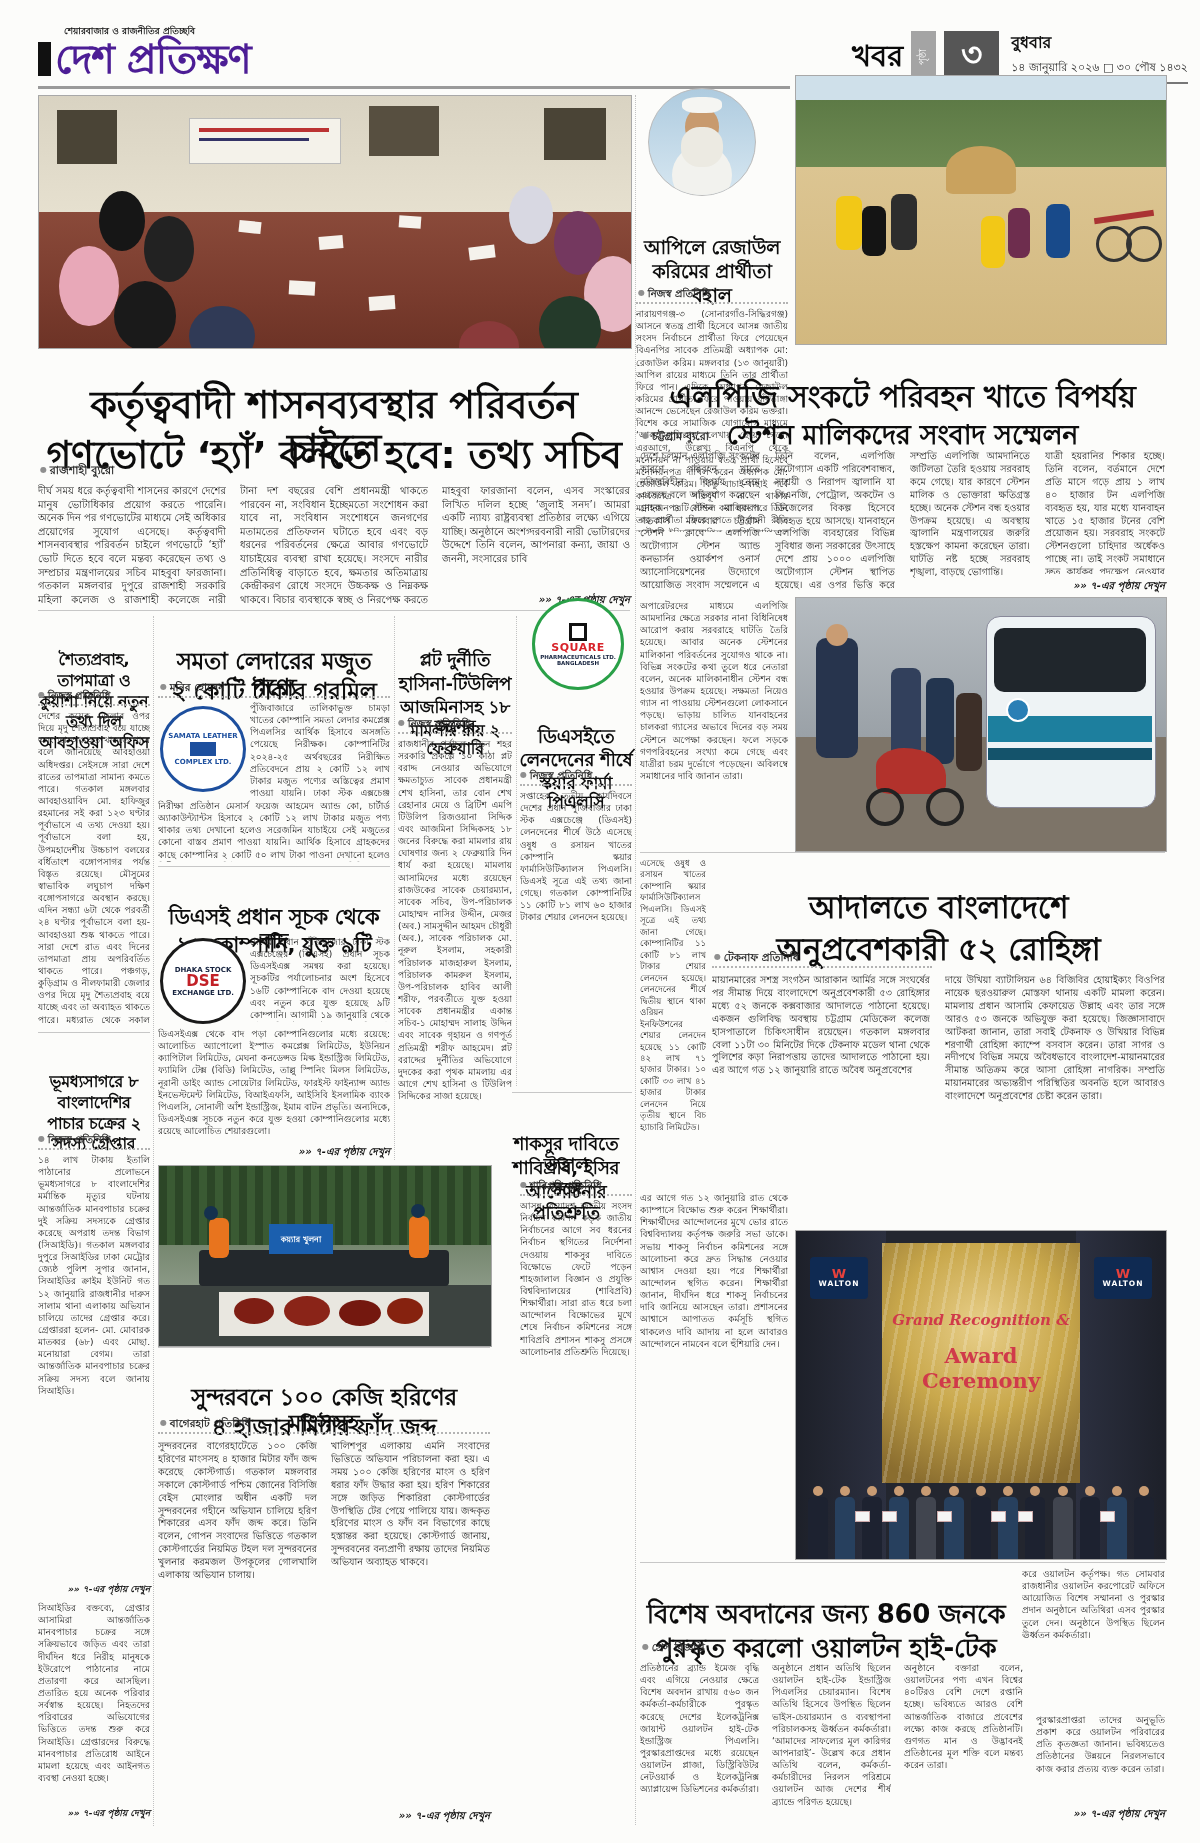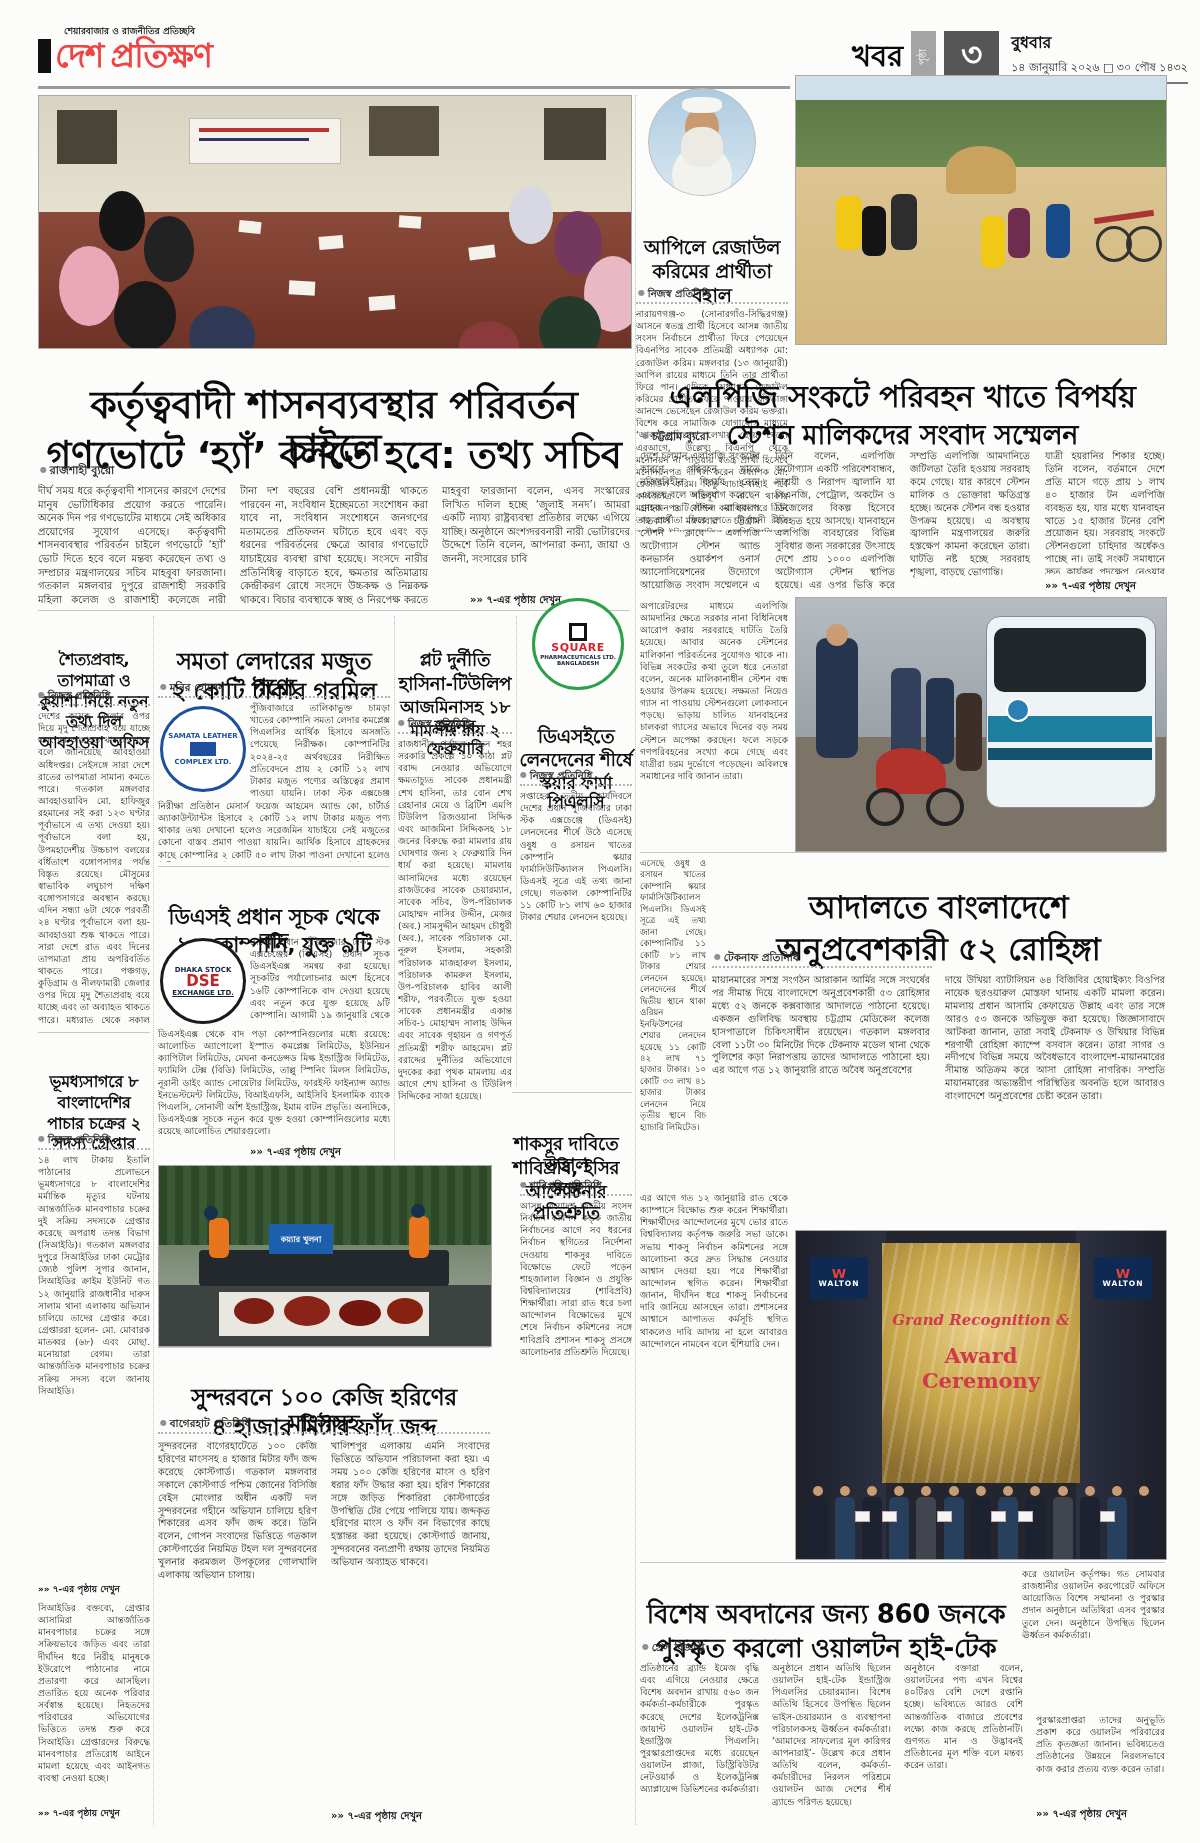--- a/index.html
+++ b/index.html
@@ -4,21 +4,21 @@
 <style>
   html,body{margin:0;padding:0;background:#e8e8e8;font-family:"DejaVu Sans",sans-serif;}
   .page{position:relative;width:1200px;height:1843px;background:#fcfcfa;margin:0 auto;overflow:hidden;color:#1e1e1e;}
   .abs{position:absolute;}
   .hl{font-weight:900;color:#0c0c0c;text-align:center;line-height:1.14;letter-spacing:-.3px;margin-top:32px;}
   .bl{font-size:11px;font-weight:700;color:#2b2b2b;}
   .bl::before{content:"● ";color:#8f8f8f;font-size:8px;vertical-align:2px;}
   .dotline{border-top:2px dotted #b3b3b3;height:0;}
   .bt{font-size:10px;line-height:1.36;text-align:justify;color:#1d1d1d;overflow:hidden;}
   .bts{font-size:9px;line-height:1.35;text-align:justify;color:#1d1d1d;overflow:hidden;}
-  .cmark{font-weight:800;font-size:10px;color:#111;text-align:left;}
+  .cmark{font-weight:800;font-size:10px;color:#111;text-align:right;font-style:italic;}
   .photo{overflow:hidden;border:1px solid #a8a8a8;background:#cfcfcf;}
   .hrule{background:#9a9a9a;}
   .vdot{border-left:1px dotted #c2c2c2;width:0;}
   .logo-circle{border-radius:50%;background:#fff;display:flex;flex-direction:column;align-items:center;justify-content:center;text-align:center;}
   
   .crowd{position:absolute;left:0;right:0;bottom:0;height:78px;display:flex;justify-content:space-around;align-items:flex-end;padding:0 8px;}
   .person{width:20px;height:62px;background:#1d2230;border-radius:5px 5px 0 0;position:relative;}
   .person::before{content:"";position:absolute;top:-11px;left:5px;width:10px;height:10px;border-radius:50%;background:#c99c73;}
   .person:nth-child(3n)::after,.person:nth-child(4n)::after{content:"";position:absolute;top:14px;left:-7px;width:13px;height:9px;background:#f5f5f5;border:1px solid #caa;}
   .person:nth-child(2n){background:#27405e;}
@@ -31,21 +31,21 @@
 </style>
 </head>
 <body>
 
 <div class="page">
 
   <div class="abs" style="left:38px;top:24px;width:600px;">
     <div style="font-size:9px;font-weight:700;color:#222;margin-left:26px;">শেয়ারবাজার ও রাজনীতির প্রতিচ্ছবি</div>
     <div style="display:flex;align-items:center;gap:4px;">
       <div style="width:13px;height:34px;background:#111;"></div>
-      <div style="font-size:33px;font-weight:900;color:#ef4444;letter-spacing:-1px;line-height:1;font-family:Liberation Serif, serif;">দেশ প্রতিক্ষণ</div>
+      <div style="font-size:40px;font-weight:900;color:#4c1d95;letter-spacing:-1px;line-height:1;">দেশ প্রতিক্ষণ</div>
     </div>
   </div>
 
   <div class="abs" style="left:852px;top:30px;display:flex;align-items:center;gap:8px;">
     <div style="font-size:29px;font-weight:900;color:#0a0a0a;">খবর</div>
     <div style="width:25px;height:52px;background:#a4a4a4;color:#fff;display:flex;align-items:center;justify-content:center;font-size:10px;writing-mode:vertical-rl;transform:rotate(180deg);">পৃষ্ঠা</div>
     <div style="width:55px;height:52px;background:#565656;color:#fff;display:flex;align-items:center;justify-content:center;font-size:33px;font-weight:900;">৩</div>
     <div style="padding-left:4px;">
       <div style="font-size:16px;font-weight:800;color:#111;">বুধবার</div>
       <div style="font-size:11px;color:#222;margin-top:2px;">১৪ জানুয়ারি ২০২৬ □ ৩০ পৌষ ১৪৩২</div>
@@ -180,21 +180,21 @@
     <div class="abs bts" style="left:158px;top:800px;width:232px;height:62px;">নিরীক্ষা প্রতিষ্ঠান মেসার্স ফয়েজ আহমেদ অ্যান্ড কো, চার্টার্ড অ্যাকাউন্ট্যান্টস হিসাবে ২ কোটি ১২ লাখ টাকার মজুত পণ্য থাকার তথ্য দেখানো হলেও সরেজমিন যাচাইয়ে সেই মজুতের কোনো বাস্তব প্রমাণ পাওয়া যায়নি। আর্থিক হিসাবে গ্রাহকদের কাছে কোম্পানির ২ কোটি ৫০ লাখ টাকা পাওনা দেখানো হলেও নিরীক্ষার সময় সংশ্লিষ্ট গ্রাহকদের কাছ থেকে সত্যতা নিশ্চিত করা সম্ভব হয়নি বলে প্রতিবেদনে উল্লেখ করা হয়। বাজার সংশ্লিষ্টরা বলছেন, সমতা লেদার একটি দুর্বল মৌলভিত্তির কোম্পানি হলেও শেয়ারদরে মাঝে মধ্যে অস্বাভাবিক ওঠানামা দেখা যায়। সংবেদনশীল তথ্য বা মৌলিক কারণ ছাড়াই কোম্পানিটির শেয়ারদর বাড়ে। ১৯৯৮ সালে পুঁজিবাজারে তালিকাভুক্ত ‘জি’ ক্যাটাগরির এই কোম্পানিটির পরিশোধিত মূলধন ১০ কোটি ৩২ লাখ টাকা। মোট শেয়ারের মধ্যে ৩০ দশমিক ৪৭ শতাংশ উদ্যোক্তা ও পরিচালকদের হাতে, ৩২ দশমিক ৮৭ শতাংশ প্রাতিষ্ঠানিক বিনিয়োগকারীদের হাতে এবং বাকি ৩৬ দশমিক ৬৬ শতাংশ সাধারণ বিনিয়োগকারীদের হাতে রয়েছে।</div>
   </div>
   <div class="abs hrule" style="left:158px;top:866px;width:232px;height:1px;background:#c7c7c7;"></div>
 
   <div>
     <div class="abs hl" style="left:158px;top:874px;width:232px;font-size:21px;">ডিএসই প্রধান সূচক থেকে বাদ</div>
     <div class="abs hl" style="left:158px;top:902px;width:232px;font-size:21px;">১৬ কোম্পানি, যুক্ত ৯টি</div>
     <div class="abs logo-circle" style="left:160px;top:938px;width:80px;height:80px;border:3px solid #1a1a1a;">
       <div style="font-size:7px;font-weight:700;color:#16233f;">DHAKA STOCK</div>
       <div style="font-size:15px;font-weight:900;color:#c22127;line-height:1;">DSE</div>
-      <div style="font-size:7px;font-weight:700;color:#16233f;text-decoration:underline;">EXCHANGE LTD.</div>
+      <div style="font-size:7px;font-weight:700;color:#16233f;">EXCHANGE LTD.</div>
     </div>
     <div class="abs bts" style="left:250px;top:936px;width:140px;height:86px;">দেশের প্রধান পুঁজিবাজার ঢাকা স্টক এক্সচেঞ্জের (ডিএসই) প্রধান সূচক ডিএসইএক্স সমন্বয় করা হয়েছে। সূচকটির পর্যালোচনার অংশ হিসেবে ১৬টি কোম্পানিকে বাদ দেওয়া হয়েছে এবং নতুন করে যুক্ত হয়েছে ৯টি কোম্পানি। আগামী ১৯ জানুয়ারি থেকে এই পরিবর্তন কার্যকর হবে। ডিএসই সূত্রে জানা গেছে, নিয়মিত</div>
     <div class="abs bts" style="left:158px;top:1028px;width:232px;height:114px;">ডিএসইএক্স থেকে বাদ পড়া কোম্পানিগুলোর মধ্যে রয়েছে: আলোচিত অ্যাপোলো ইস্পাত কমপ্লেক্স লিমিটেড, ইউনিয়ন ক্যাপিটাল লিমিটেড, মেঘনা কনডেন্সড মিল্ক ইন্ডাস্ট্রিজ লিমিটেড, ফ্যামিলি টেক্স (বিডি) লিমিটেড, তাল্লু স্পিনিং মিলস লিমিটেড, নূরানী ডাইং অ্যান্ড সোয়েটার লিমিটেড, ফারইস্ট ফাইন্যান্স অ্যান্ড ইনভেস্টমেন্ট লিমিটেড, বিআইএফসি, আইসিবি ইসলামিক ব্যাংক পিএলসি, সোনালী আঁশ ইন্ডাস্ট্রিজ, ইমাম বাটন প্রভৃতি। অন্যদিকে, ডিএসইএক্স সূচকে নতুন করে যুক্ত হওয়া কোম্পানিগুলোর মধ্যে রয়েছে আলোচিত শেয়ারগুলো। </div>
     <div class="abs cmark" style="left:250px;top:1144px;width:140px;">»» ৭-এর পৃষ্ঠায় দেখুন</div>
   </div>
 
   <div>
     <div class="abs hl" style="left:398px;top:618px;width:114px;font-size:18px;">প্লট দুর্নীতি</div>
     <div class="abs hl" style="left:398px;top:642px;width:114px;font-size:18px;">হাসিনা-টিউলিপ</div>
     <div class="abs hl" style="left:392px;top:666px;width:126px;font-size:17px;">আজমিনাসহ ১৮ জনের</div>

